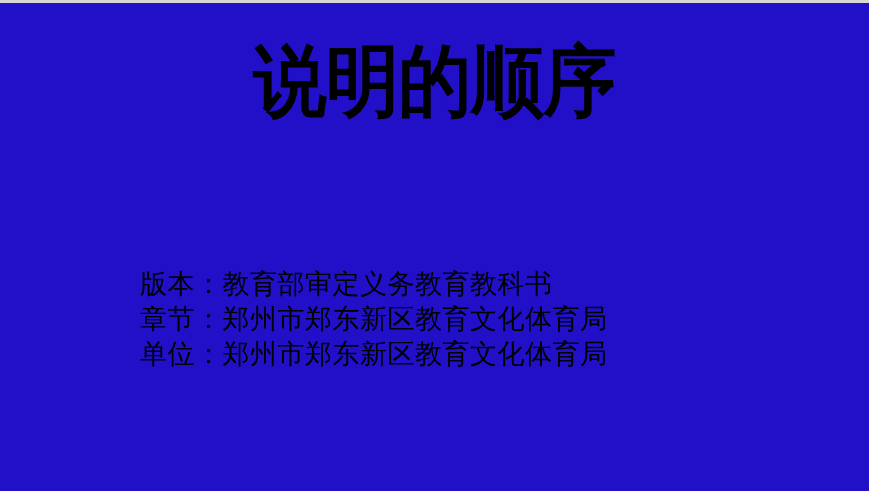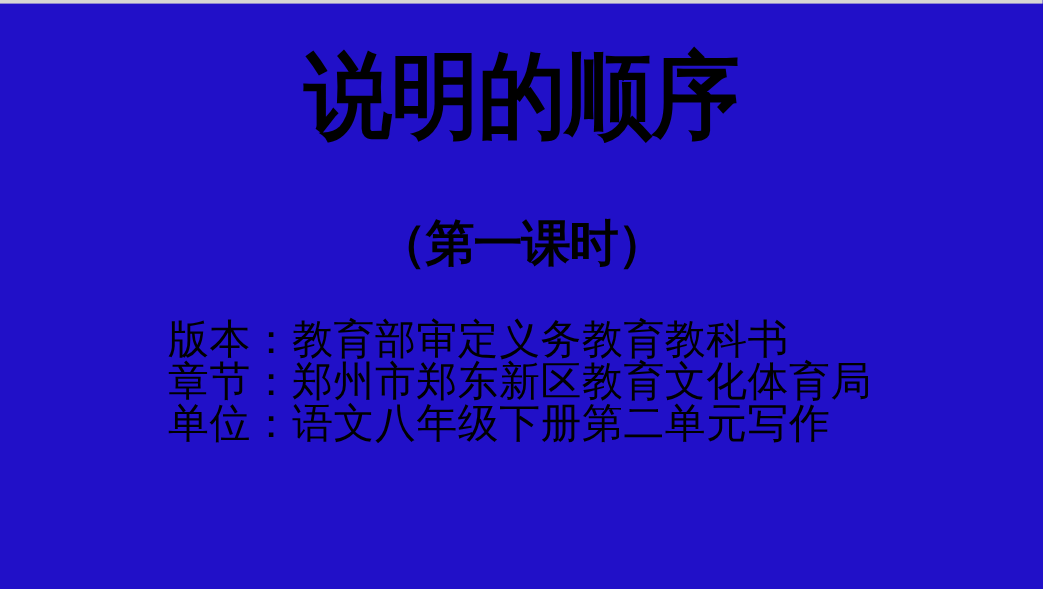--- a/index.html
+++ b/index.html
@@ -67,40 +67,39 @@
     white-space: nowrap;
   }
 
   
   .meta {
     position: absolute;
     left: 140px;
     top: 266px;
     color: #000000;
     font-family: "DejaVu Serif", "Liberation Serif", serif;
-    font-size: 34px;
+    font-size: 27px;
     line-height: 35px;
     white-space: nowrap;
   }
   .meta-line {
     display: block;
     height: 35px;
     letter-spacing: 0.5px;
   }
 </style>
 </head>
 <body>
 
 <div class="slide">
 
   <div class="top-strip"></div>
 
   <div class="title">说明的顺序</div>
 
-  <div class="subtitle">（第一课时）</div>
 
   <div class="meta">
     <span class="meta-line">版本：教育部审定义务教育教科书</span>
     <span class="meta-line">章节：郑州市郑东新区教育文化体育局</span>
-    <span class="meta-line">单位：语文八年级下册第二单元写作</span>
+    <span class="meta-line">单位：郑州市郑东新区教育文化体育局</span>
   </div>
 
 </div>
 
 </body></html>

